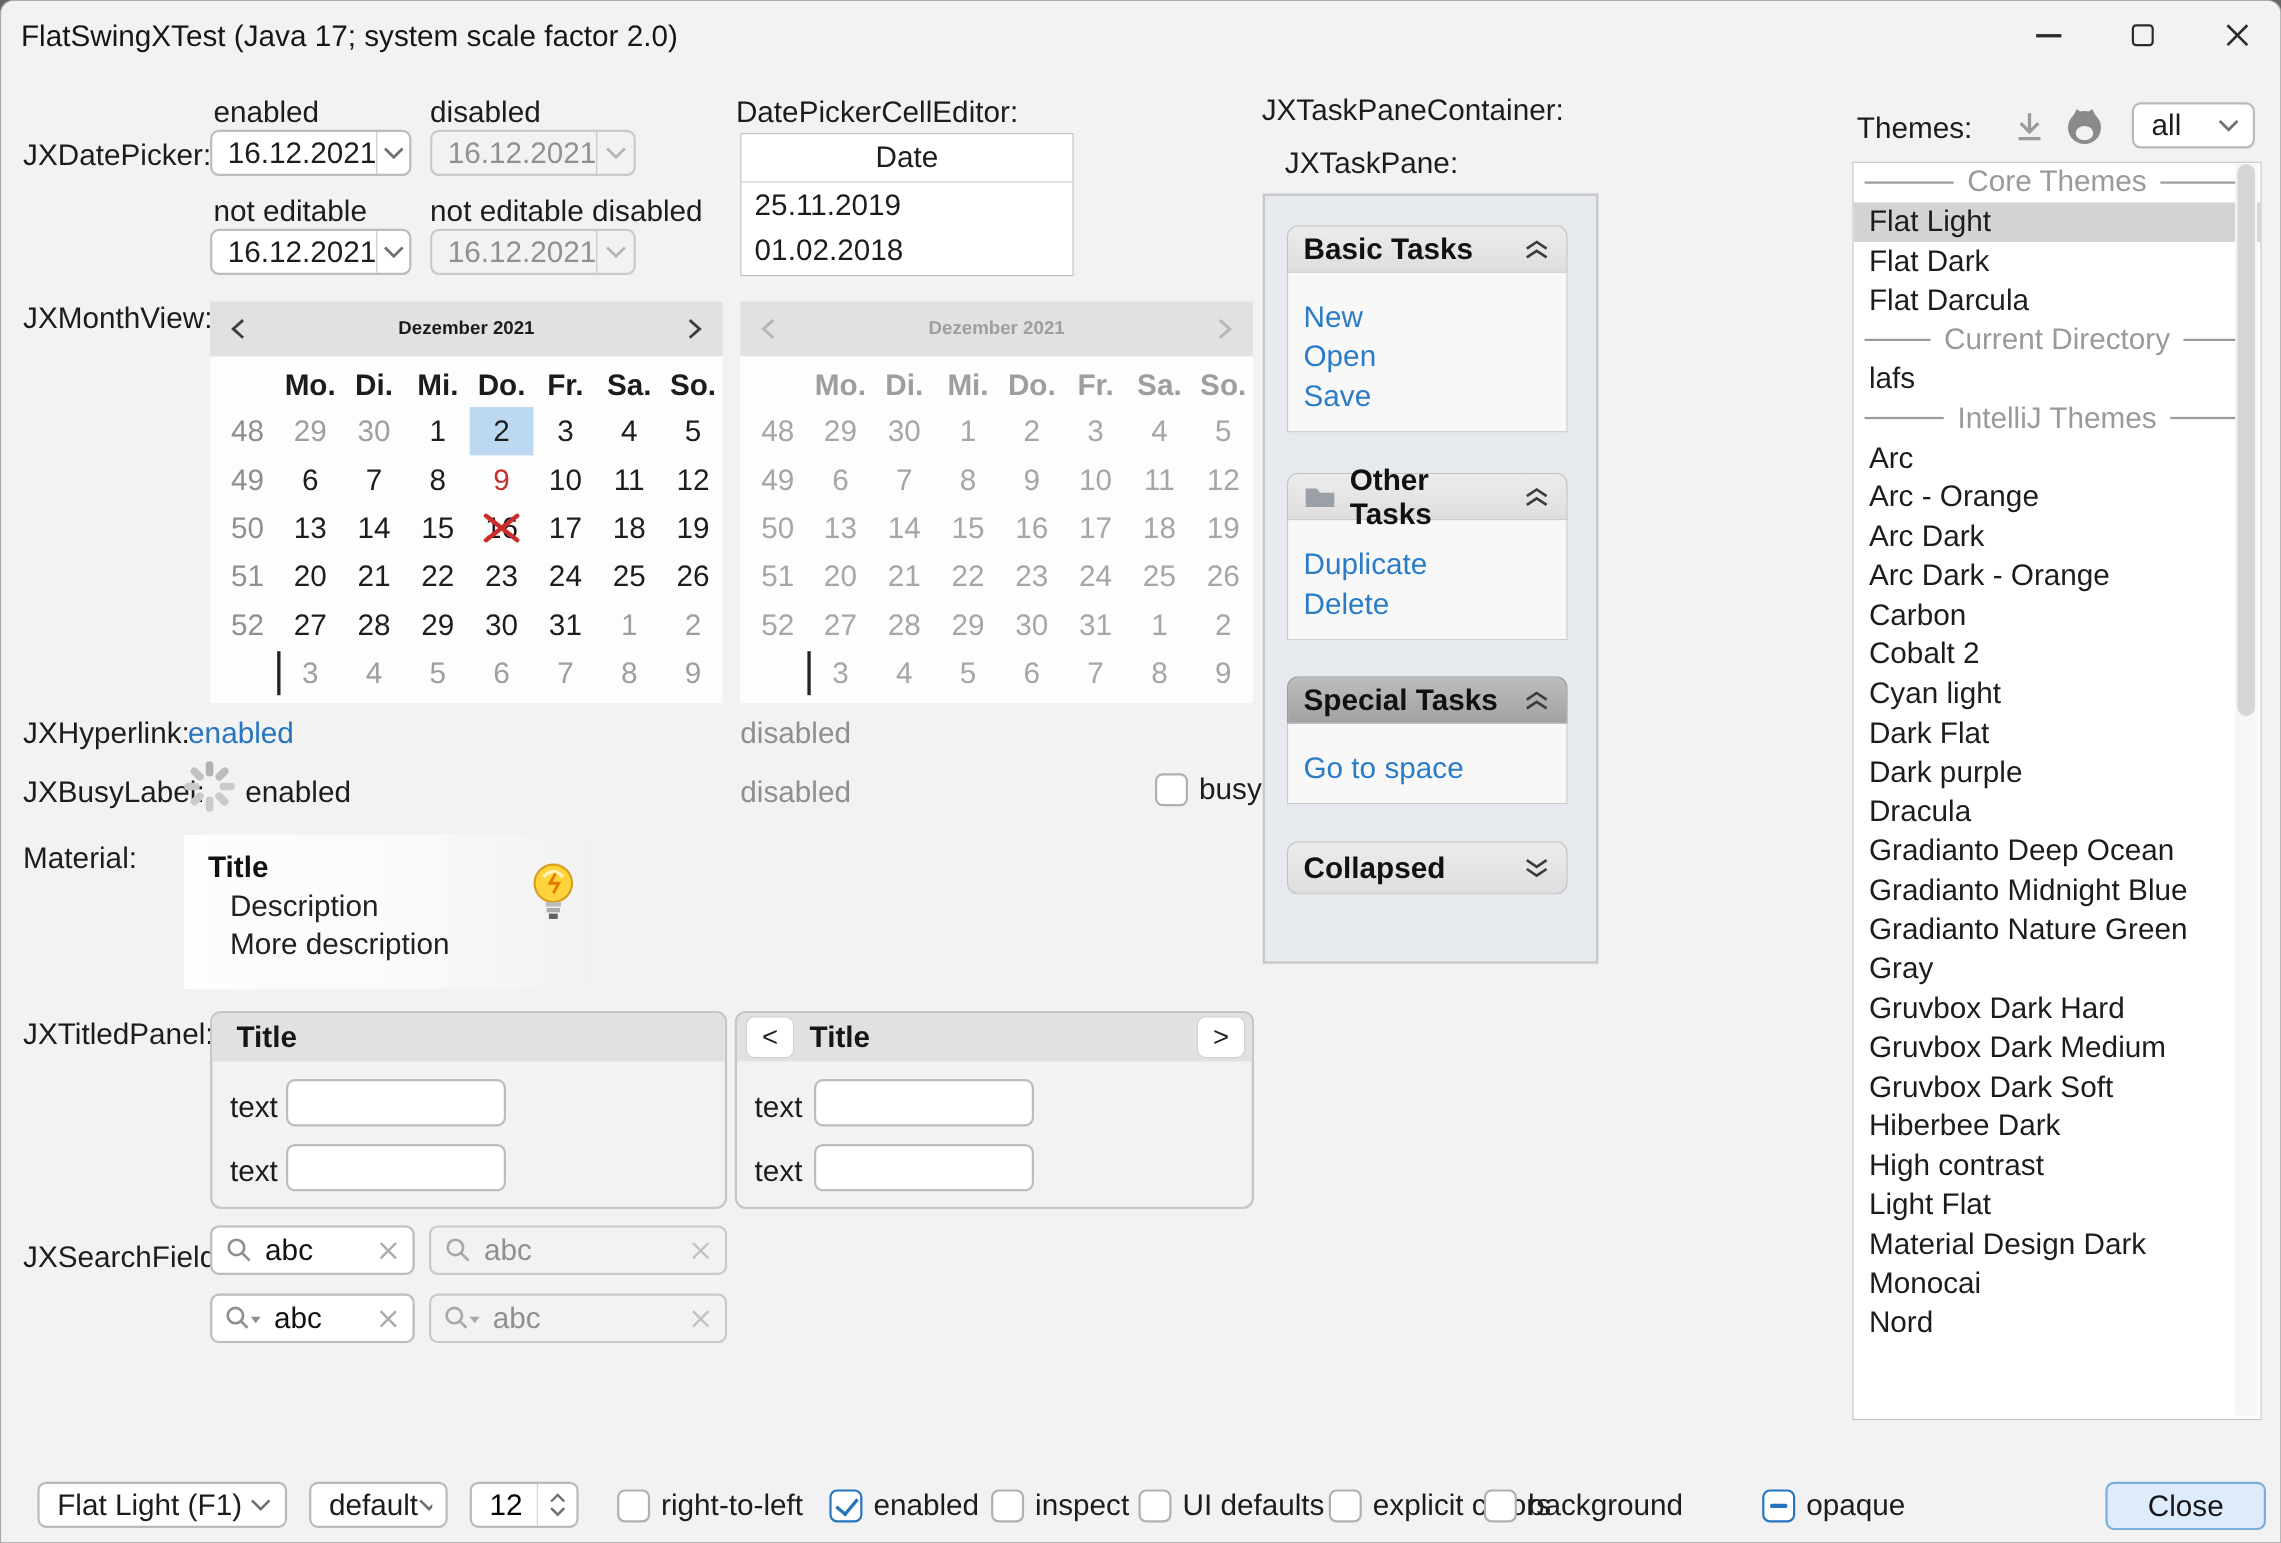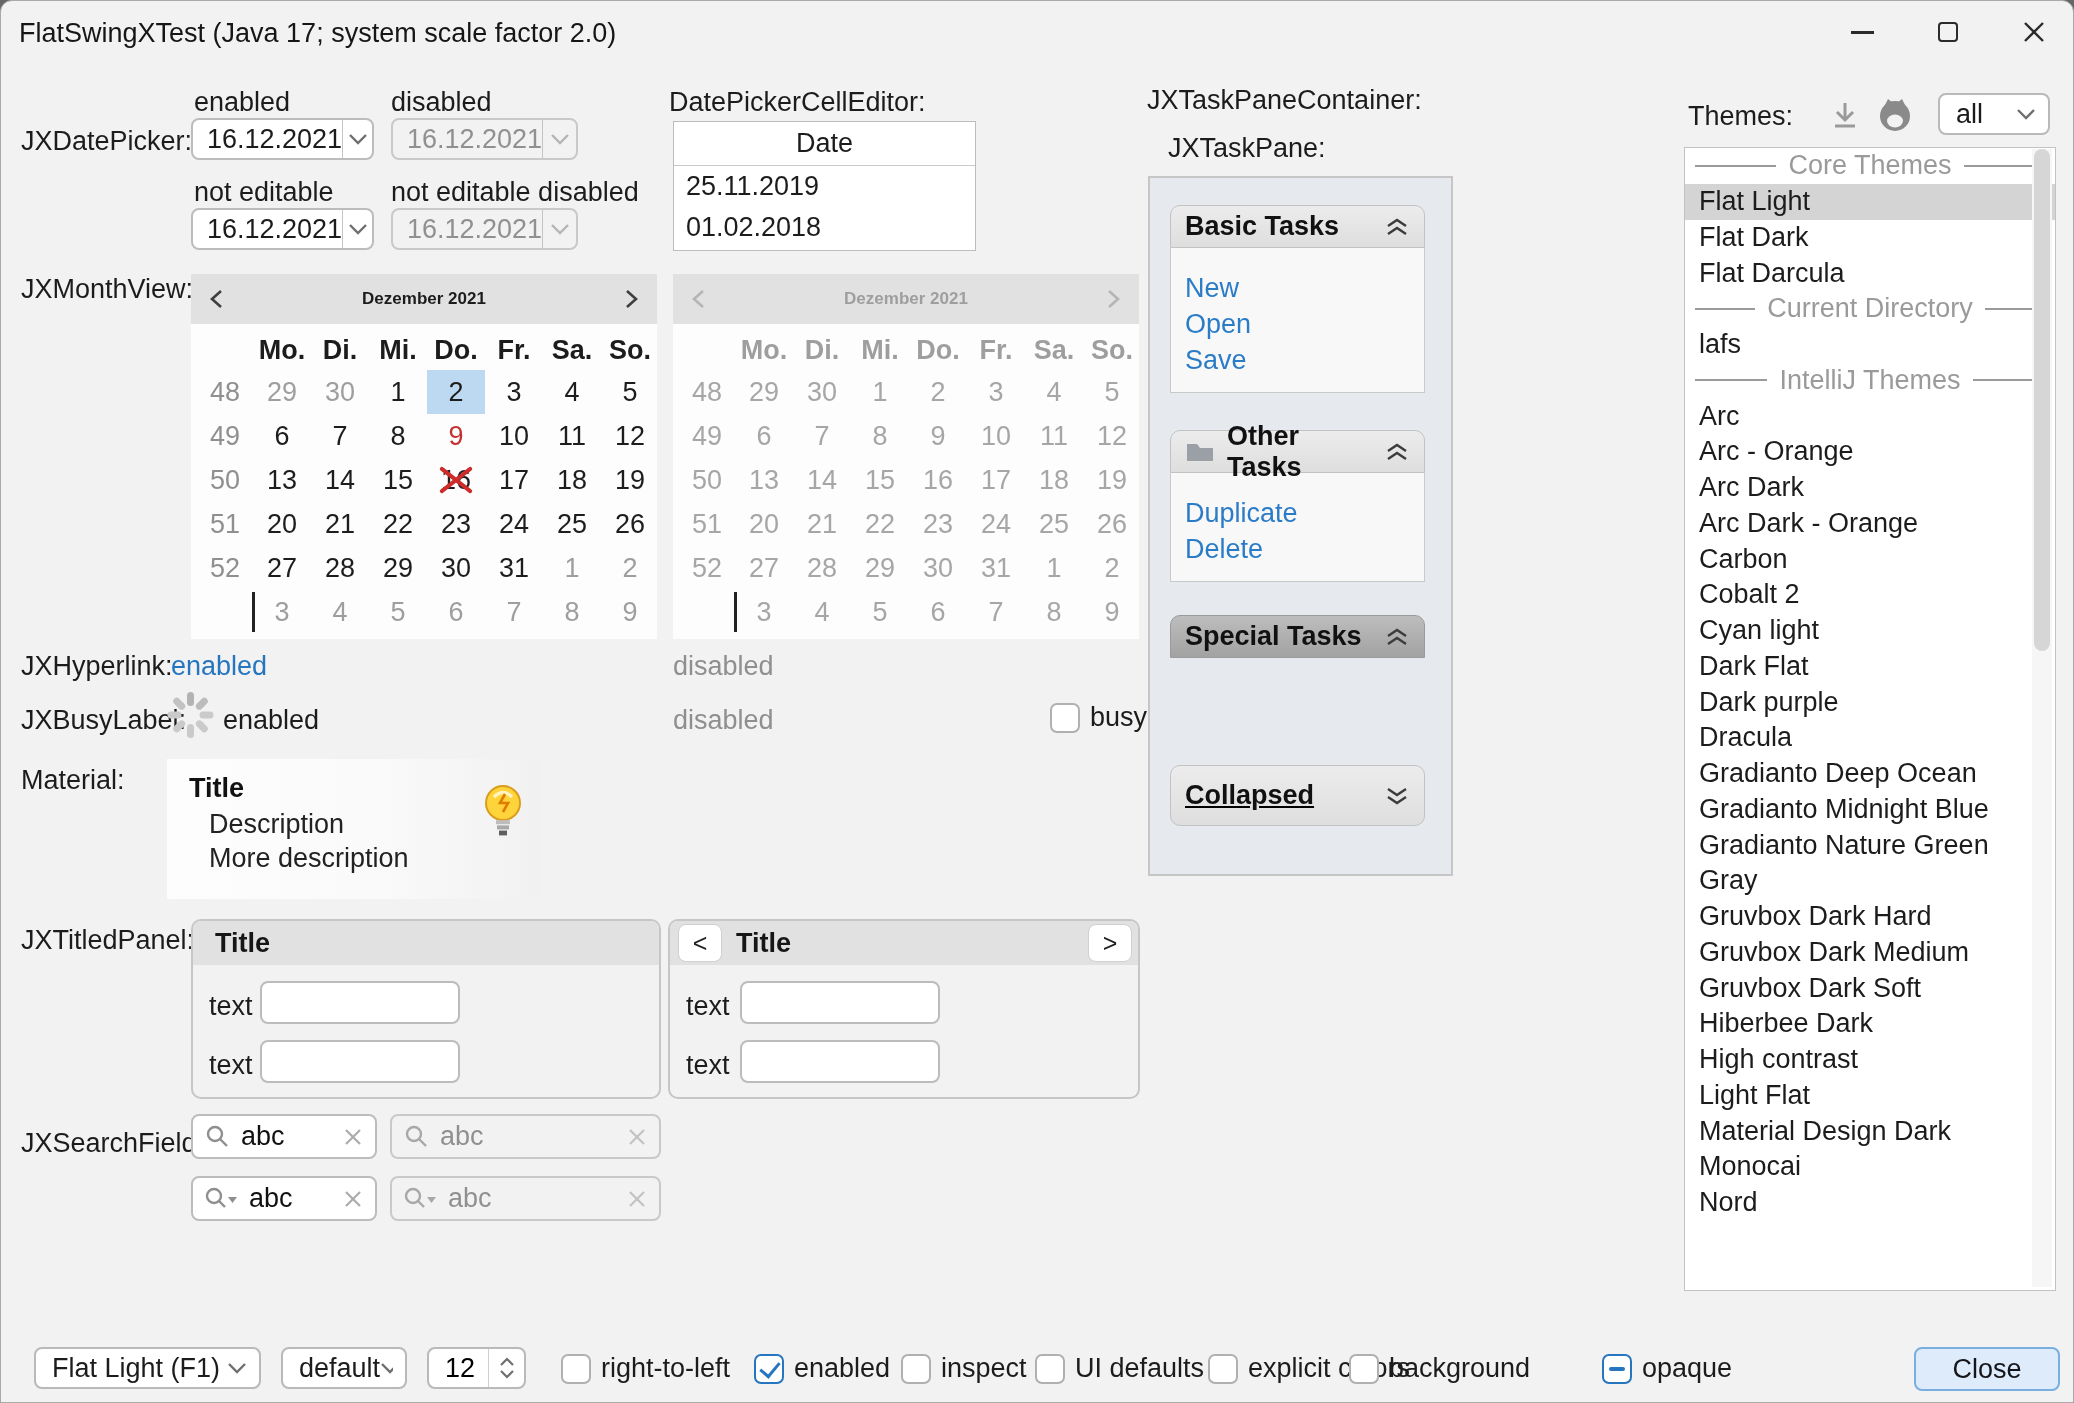--- a/index.html
+++ b/index.html
@@ -95,21 +95,21 @@
   .search .flex{flex:1;}
   .search.disabled{background:#f2f2f2;border-color:#c9c9c9;color:#909090;}
 
   
   .tp-container{position:absolute;left:1147px;top:175px;width:305px;height:700px;background:#e6eaee;border:2px solid #c6c6c6;}
   .tp-group{position:absolute;left:20px;width:255px;}
   .tp-head{height:43px;background:linear-gradient(#ececec,#dedede);border:1px solid #c2c2c2;border-radius:10px 10px 0 0;
            display:flex;align-items:center;padding:0 14px;gap:12px;}
   .tp-head .tt{font-weight:bold;font-size:27px;color:#111;flex:1;}
   .tp-group.special .tp-head{background:linear-gradient(#bdbdbd,#a2a2a2);border-color:#9a9a9a;}
-  .tp-group.collapsed .tp-head{height:61px;border-radius:10px;text-decoration:underline;}
+  .tp-group.collapsed .tp-head{height:48px;border-radius:10px;}
   .tp-body{background:#f8f8f8;border:1px solid #c9c9c9;border-top:none;padding:22px 0 14px 14px;}
   .tp-link{font-size:27px;color:#2b7cc7;height:36px;display:flex;align-items:center;}
 
   
   .theme-list{position:absolute;left:1683px;top:146px;width:372px;height:1144px;background:#fff;border:1px solid #c2c2c2;overflow:hidden;}
   .tl-row{height:35.75px;display:flex;align-items:center;font-size:27px;color:#1c1c1c;padding-left:14px;}
   .tl-row.tl-sel{background:#d4d4d4;}
   .tl-sep{color:#9a9a9a;gap:12px;padding:0 10px;}
   .tl-sep .line{flex:1;height:2px;background:#9a9a9a;min-width:26px;}
   .tl-sep .txt{flex:0 0 auto;}
@@ -512,20 +512,23 @@
           <div class="tp-link">Delete</div>
         </div>
       </div>
       <div class="tp-group special" style="top: 437px;">
         <div class="tp-head">
           <span class="tt">Special Tasks</span>
           <svg width="26" height="20">
             <polyline points="4,9 13,3 22,9" fill="none" stroke="#3c3c3c" stroke-width="2.4"></polyline>
             <polyline points="4,17 13,11 22,17" fill="none" stroke="#3c3c3c" stroke-width="2.4"></polyline>
           </svg>
+        </div>
+        <div class="tp-body">
+          <div class="tp-link">Go to space</div>
         </div>
       </div>
       <div class="tp-group collapsed" style="top: 587px;">
         <div class="tp-head">
           <span class="tt">Collapsed</span>
           <svg width="26" height="20">
             <polyline points="4,3 13,9 22,3" fill="none" stroke="#3c3c3c" stroke-width="2.4"></polyline>
             <polyline points="4,11 13,17 22,17 22,17" fill="none" stroke="#3c3c3c" stroke-width="0"></polyline>
             <polyline points="4,11 13,17 22,11" fill="none" stroke="#3c3c3c" stroke-width="2.4"></polyline>
           </svg>

